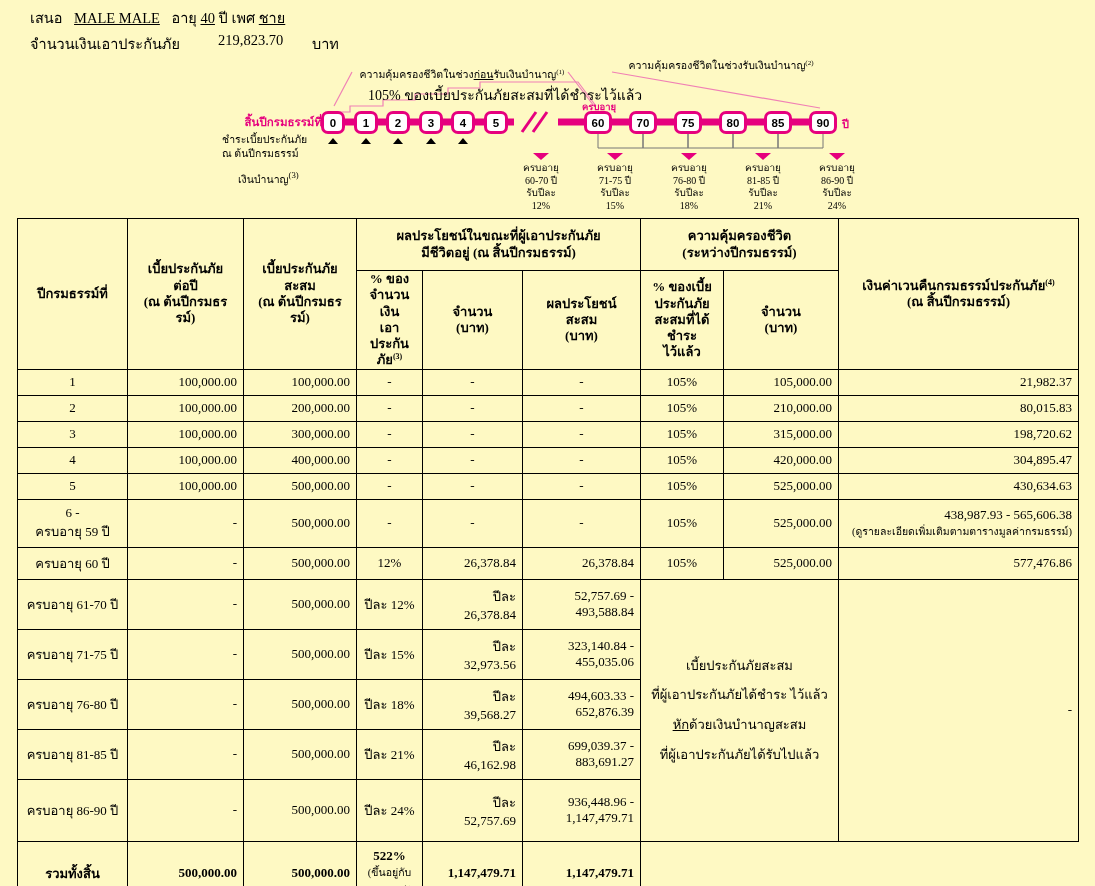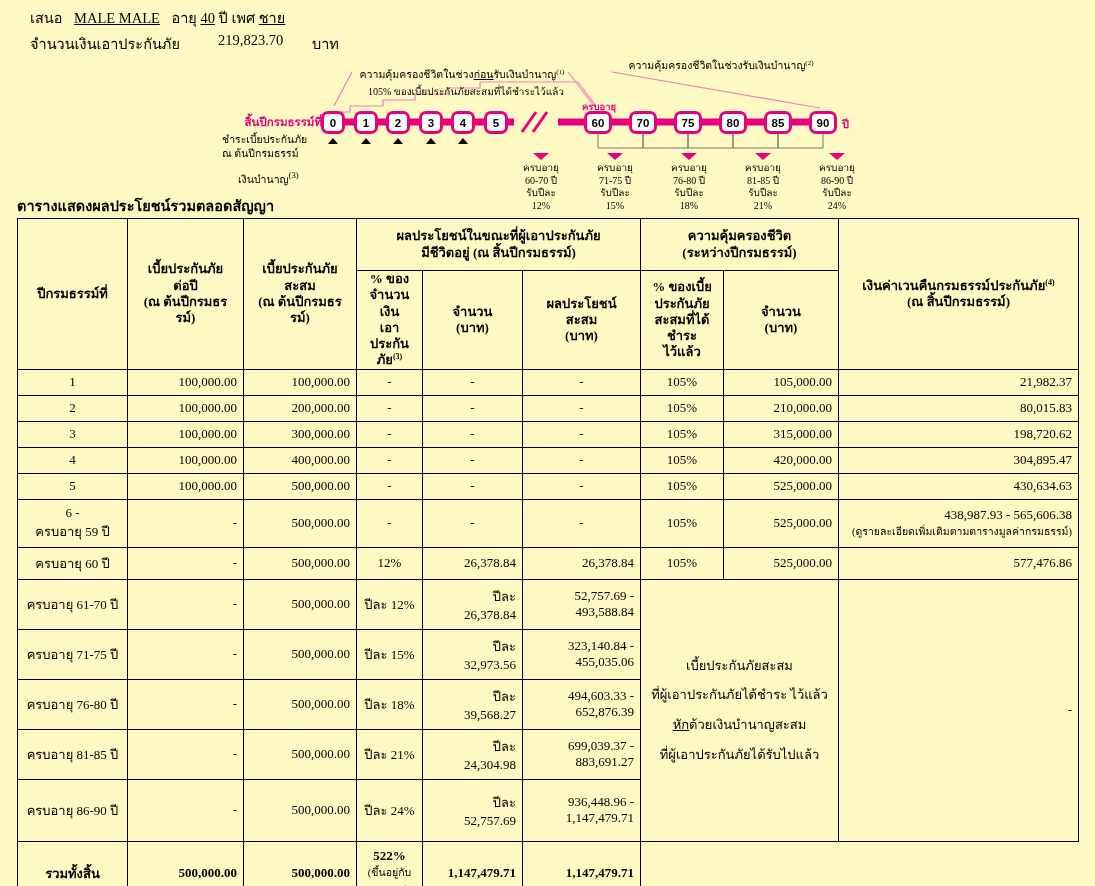--- a/index.html
+++ b/index.html
@@ -13,21 +13,21 @@
   .sp{display:inline-block;width:8px;}
   
   .diagram{position:absolute;left:222px;top:56px;width:656px;height:160px;}
   .dg-svg{position:absolute;left:0;top:0;}
   .dg-lab{position:absolute;font-size:10.5px;white-space:nowrap;}
   .dg-lab sup{font-size:7px;}
   .dg-endyear{position:absolute;left:0;top:57px;width:100px;text-align:right;
               font-size:11.5px;font-weight:bold;color:#e6007e;white-space:nowrap;}
   .dg-pay{position:absolute;left:0;top:77px;font-size:10.5px;line-height:1.3;}
   .dg-pension{position:absolute;left:16px;top:114px;font-size:10.5px;}
-  .dg-105{position:absolute;left:146px;top:28px;font-size:10px;white-space:nowrap;}
+  .dg-105{position:absolute;left:146px;top:28px;font-size:14px;white-space:nowrap;}
   .dg-maturity{position:absolute;left:356px;top:43px;width:42px;text-align:center;
                font-size:9.5px;color:#e6007e;font-weight:bold;}
   .dg-yr{position:absolute;left:620px;top:59px;font-size:11px;color:#e6007e;font-weight:bold;}
   .node{position:absolute;top:55px;height:17px;background:#fff;border:3px solid #e6007e;
         border-radius:7px;display:flex;align-items:center;justify-content:center;
         font-family:"Liberation Sans","DejaVu Sans",sans-serif;
         font-size:11.5px;font-weight:bold;color:#000;}
   .node-s{width:18px;}
   .node-l{width:22px;}
   .pgroup{position:absolute;top:106px;width:74px;text-align:center;font-size:10px;line-height:1.26;}
@@ -156,21 +156,20 @@
       <span class="l2">21%</span>
     </div>
     <div class="pgroup" style="left:578px;">
       <span class="l2">ครบอายุ</span>
       <span class="l2">86-90 ปี</span>
       <span class="l2">รับปีละ</span>
       <span class="l2">24%</span>
     </div>
   </div>
 
-  <div class="tbl-title">ตารางแสดงผลประโยชน์รวมตลอดสัญญา</div>
 
   <table class="benefit">
     <colgroup>
       <col style="width:110px">
         <col style="width:116px">
         <col style="width:113px">
       <col style="width:66px">
         <col style="width:100px">
         <col style="width:118px">
       <col style="width:83px">
@@ -364,21 +363,21 @@
           <span class="l2">652,876.39</span>
         </td>
       </tr>
       <tr style="height:50px;">
         <td class="ctr">ครบอายุ 81-85 ปี</td>
         <td class="num">-</td>
         <td class="num">500,000.00</td>
         <td class="ctr">ปีละ 21%</td>
         <td class="num">
           <span class="l2">ปีละ</span>
-          <span class="l2">24,304.98</span>
+          <span class="l2">46,162.98</span>
         </td>
         <td class="num">
           <span class="l2">699,039.37 -</span>
           <span class="l2">883,691.27</span>
         </td>
       </tr>
       <tr style="height:62px;">
         <td class="ctr">ครบอายุ 86-90 ปี</td>
         <td class="num">-</td>
         <td class="num">500,000.00</td>

